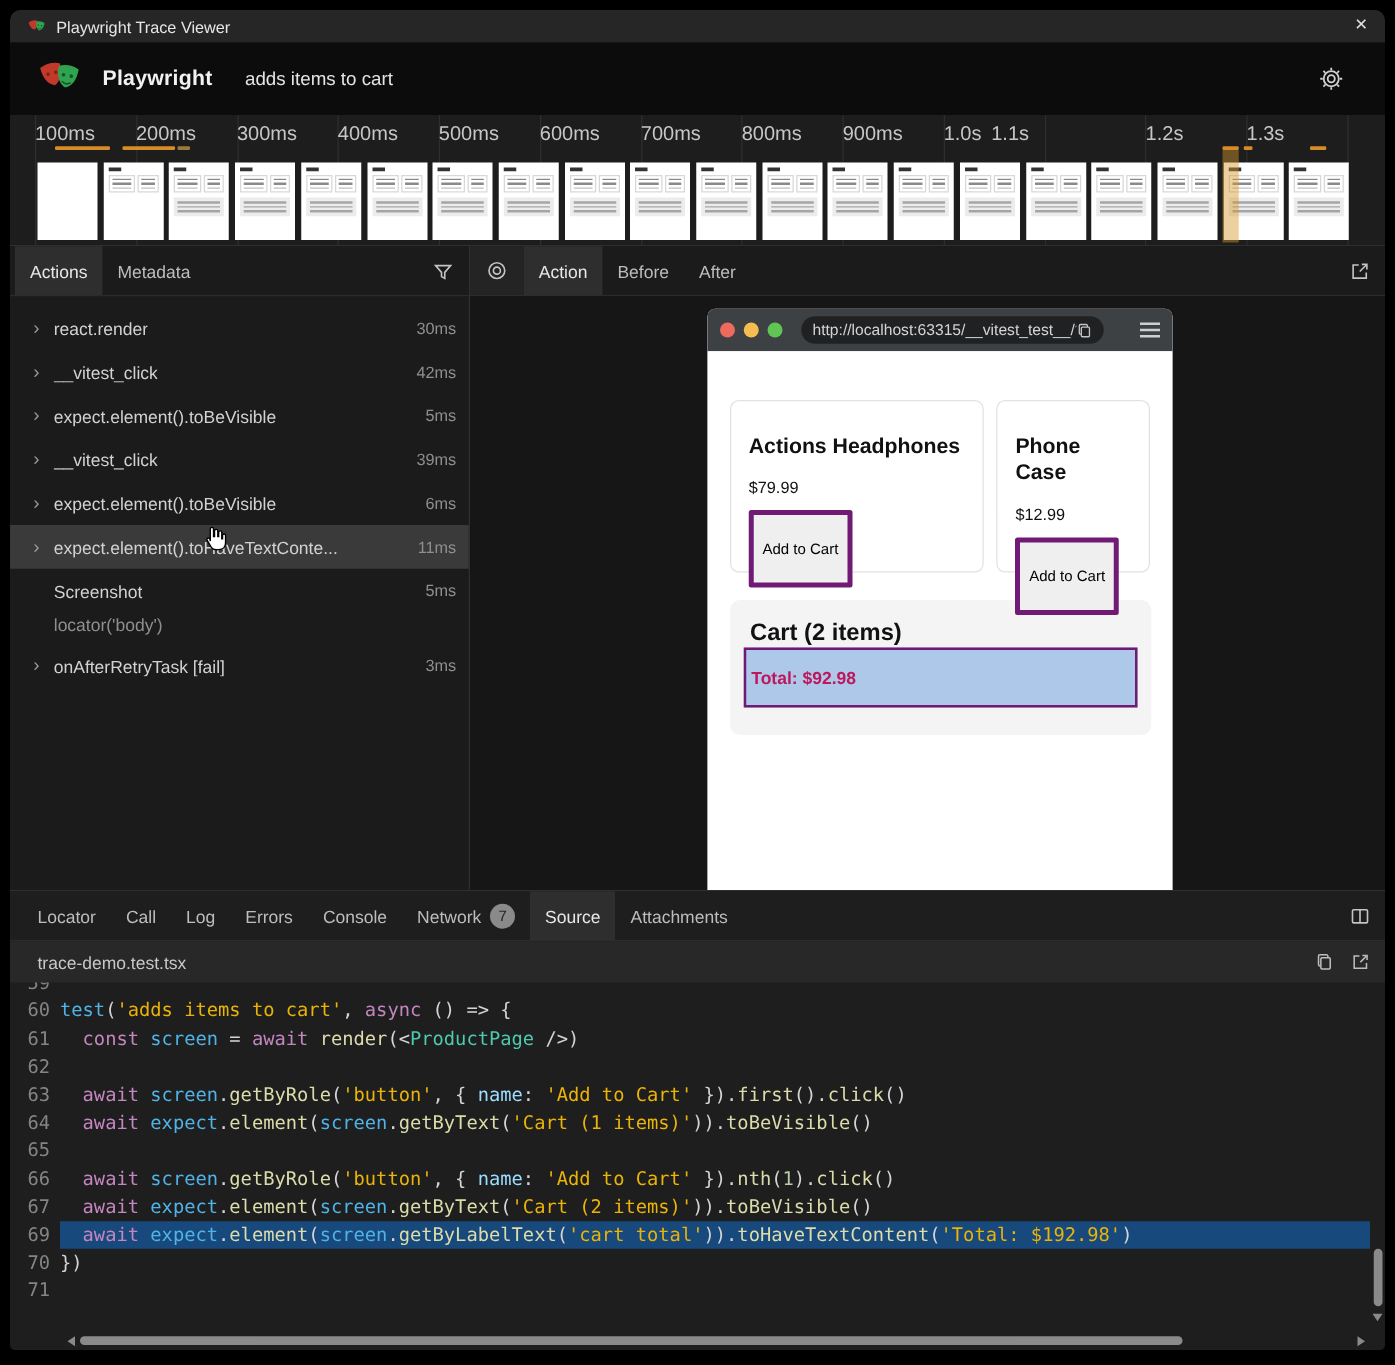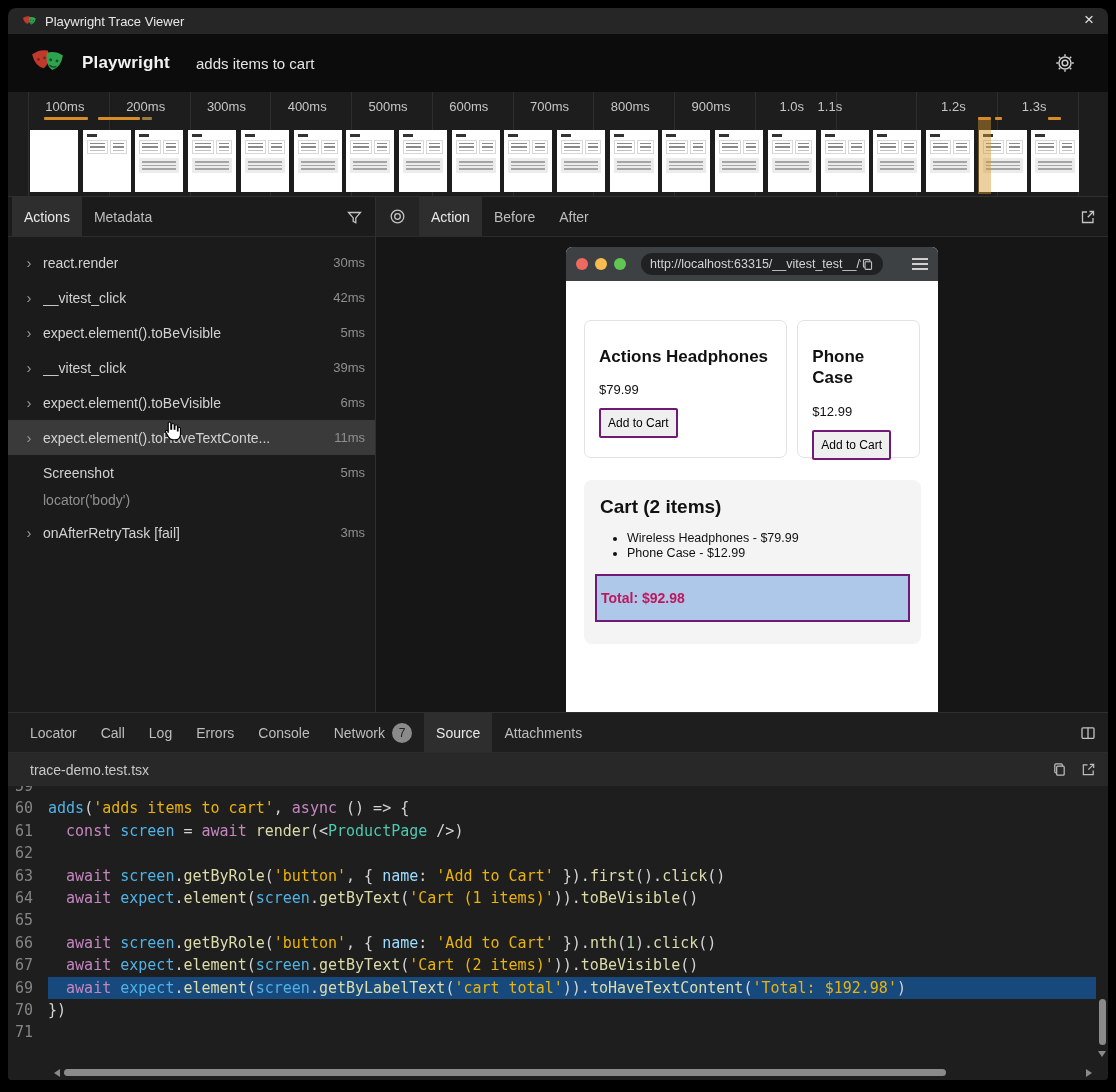--- a/index.html
+++ b/index.html
@@ -13,21 +13,21 @@
 
   
   .header { position:absolute; left:0; top:26px; width:100%; height:58px; background:#0c0c0c; display:flex; align-items:center; padding-left:22px; }
   .brand { color:#f2f2f2; font-size:17px; font-weight:bold; margin-left:16px; letter-spacing:.2px; }
   .testtitle { color:#e4e4e4; font-size:15px; margin-left:26px; }
   .gear { margin-left:auto; margin-right:32px; width:22px; height:22px; }
 
   
   .strip { position:absolute; left:0; top:84px; width:100%; height:104px; background:#1d1d1d; }
   .gridline { position:absolute; top:0; bottom:0; width:1px; background:#2e2e2e; }
-  .tick { position:absolute; top:7px; height:16px; color:#c6c6c6; font-size:13px; text-align:center; padding-right:7px; }
+  .tick { position:absolute; top:7px; height:16px; color:#c6c6c6; font-size:16px; text-align:left; padding-right:7px; }
   .tbar { position:absolute; top:25px; height:3px; background:#d78c28; border-radius:1px; }
   .tbar.light { background:#9a7a3a; }
   .tband { position:absolute; background:rgba(215,150,45,.45); }
   .thumb { position:absolute; top:38px; width:48px; height:62px; background:#fff; overflow:hidden; }
   .th-title { width:10px; height:2.5px; background:#333; margin:4px 0 3px 4px; }
   .th-cards { display:flex; gap:2px; padding:0 4px; }
   .th-card { border:1px solid #d8d8d8; padding:2px; display:flex; flex-direction:column; gap:2px; flex:1.5; }
   .th-card.sm { flex:1; }
   .th-card i { display:block; height:1.5px; background:#8a8a8a; }
   .th-card i:last-child { background:#c0c0c0; }
@@ -62,37 +62,37 @@
   .url-text { color:#d4d4d4; font-size:12.5px; white-space:nowrap; overflow:hidden; flex:1; }
   .hamburger { margin-left:auto; display:flex; flex-direction:column; gap:3px; }
   .hamburger i { display:block; width:16px; height:2px; background:#cfcfcf; }
   .bpage { background:#fff; height:436px; padding:20px 18px 0; color:#111; }
   .bpage h1 { font-size:24px; font-weight:bold; letter-spacing:.2px; }
   .products { display:flex; gap:10px; margin-top:19px; }
   .pcard { border:1px solid #e2e2e2; border-radius:7px; padding:14px; height:138px; }
   .pcard.c0 { width:204px; } .pcard.c1 { width:123px; }
   .pname { font-size:17px; font-weight:bold; line-height:1.25; margin-top:11px; }
   .pprice { font-size:13px; margin-top:15px; }
-  .pbtn { margin-top:11px; display:inline-block; background:#efefef; border:2px solid #701a75; border-radius:2px; font-size:12px; padding:6px 7px; color:#000; }
+  .pbtn { margin-top:11px; display:inline-block; background:#efefef; border:4px solid #701a75; border-radius:2px; font-size:12px; padding:20px 7px; color:#000; }
   .cartcard { margin-top:22px; width:337px; background:#f4f4f4; border-radius:8px; padding:16px 11px 22px; }
   .cartcard h2 { font-size:19px; font-weight:bold; padding-left:5px; }
   .cartlist { margin:13px 0 13px; padding-left:32px; font-size:12.5px; line-height:1.15; }
   .cartlist li { margin-bottom:1px; }
   .cart-total { background:#adc8e9; border:2px solid #701a75; font-size:14px; font-weight:bold; padding:14px 4px; color:#be185d; }
 
   
   .bottom { position:absolute; left:0; top:704px; width:100%; height:368px; background:#1e1e1e; border-top:1px solid #2f2f2f; }
   .bottom .tabbar { background:#1e1e1e; }
   .filebar { height:33px; background:#282828; display:flex; align-items:center; padding:0 12px 0 22px;gap:19px; }
   .filebar .fname { color:#c8c8c8; font-size:14px; }
   .filebar .ficons { margin-left:auto; display:flex; gap:14px; align-items:center; }
   .code { position:absolute; left:0; top:73px; right:12px; bottom:14px; overflow:hidden; font-family:"DejaVu Sans Mono","Liberation Mono",monospace; font-size:15px; }
   .codelines { margin-top:-11px; }
   .cline { display:flex; height:22.4px; line-height:22.4px; white-space:pre; }
-  .cline .lnum { width:40px; text-align:center; color:#858585; padding-right:8px; flex:none; }
+  .cline .lnum { width:40px; text-align:right; color:#858585; padding-right:8px; flex:none; }
   .cline .lcode { flex:1; color:#d4d4d4; }
   .cline.hl .lcode { background:#17497c; }
   .tk-k { color:#C586C0; } .tk-v { color:#4FB3E8; } .tk-f { color:#DCDCAA; }
   .tk-s { color:#eab308; } .tk-p { color:#d4d4d4; } .tk-a { color:#9CDCFE; }
   .tk-n { color:#B5CEA8; } .tk-t { color:#4EC9B0; }
 
   .hscroll { position:absolute; left:0; bottom:0; height:14px; right:12px; }
   .hthumb { position:absolute; left:56px; top:3px; width:882px; height:7px; background:#8a8a8a; border-radius:4px; }
   .arrow { position:absolute; width:0; height:0; }
   .arr-left { left:46px; top:3px; border-top:4px solid transparent; border-bottom:4px solid transparent; border-right:6px solid #8a8a8a; }
@@ -669,24 +669,20 @@
                 <i></i>
               </div>
           </div>
           <div class="bpage">
             <div class="products" id="products">
                 <div class="pcard c0"><div class="pname">Actions Headphones</div><div class="pprice">$79.99</div><span class="pbtn">Add to Cart</span></div>
                 <div class="pcard c1"><div class="pname">Phone Case</div><div class="pprice">$12.99</div><span class="pbtn">Add to Cart</span></div>
               </div>
             <div class="cartcard">
               <h2>Cart (2 items)</h2>
-              <ul class="cartlist" id="cart-items">
-                  <li>Wireless Headphones - $79.99</li>
-                  <li>Phone Case - $12.99</li>
-                </ul>
               <div class="cart-total">Total: $92.98</div>
             </div>
           </div>
         </div>
       </div>
     </div>
   </div>
 
   <div class="bottom">
     <div class="tabbar" id="bottom-tabbar" style="padding-left: 10px;">
@@ -732,21 +728,21 @@
         <svg class="icon" width="15" height="15" viewBox="0 0 16 16" fill="none" stroke="#bdbdbd" stroke-width="1.3">
             <path d="M13 9v4.5H2.5V3H7"></path>
             <path d="M9.5 2.5H13.5V6.5"></path>
             <path d="M13.2 2.8L7.8 8.2"></path>
           </svg>
       </span>
     </div>
     <div class="code">
       <div class="codelines" id="codelines">
           <div class="cline"><span class="lnum">59</span><span class="lcode"></span></div>
-          <div class="cline"><span class="lnum">60</span><span class="lcode"><span class="tk-v">adds</span><span class="tk-p">(</span><span class="tk-s">'adds items to cart'</span><span class="tk-p">, </span><span class="tk-k">async</span><span class="tk-p"> () =&gt; {</span></span></div>
+          <div class="cline"><span class="lnum">60</span><span class="lcode"><span class="tk-v">test</span><span class="tk-p">(</span><span class="tk-s">'adds items to cart'</span><span class="tk-p">, </span><span class="tk-k">async</span><span class="tk-p"> () =&gt; {</span></span></div>
           <div class="cline"><span class="lnum">61</span><span class="lcode"><span class="tk-p">  </span><span class="tk-k">const</span><span class="tk-p"> </span><span class="tk-v">screen</span><span class="tk-p"> = </span><span class="tk-k">await</span><span class="tk-p"> </span><span class="tk-f">render</span><span class="tk-p">(&lt;</span><span class="tk-t">ProductPage</span><span class="tk-p"> /&gt;)</span></span></div>
           <div class="cline"><span class="lnum">62</span><span class="lcode"></span></div>
           <div class="cline"><span class="lnum">63</span><span class="lcode"><span class="tk-p">  </span><span class="tk-k">await</span><span class="tk-p"> </span><span class="tk-v">screen</span><span class="tk-p">.</span><span class="tk-f">getByRole</span><span class="tk-p">(</span><span class="tk-s">'button'</span><span class="tk-p">, { </span><span class="tk-a">name</span><span class="tk-p">: </span><span class="tk-s">'Add to Cart'</span><span class="tk-p"> }).</span><span class="tk-f">first</span><span class="tk-p">().</span><span class="tk-f">click</span><span class="tk-p">()</span></span></div>
           <div class="cline"><span class="lnum">64</span><span class="lcode"><span class="tk-p">  </span><span class="tk-k">await</span><span class="tk-p"> </span><span class="tk-v">expect</span><span class="tk-p">.</span><span class="tk-f">element</span><span class="tk-p">(</span><span class="tk-v">screen</span><span class="tk-p">.</span><span class="tk-f">getByText</span><span class="tk-p">(</span><span class="tk-s">'Cart (1 items)'</span><span class="tk-p">)).</span><span class="tk-f">toBeVisible</span><span class="tk-p">()</span></span></div>
           <div class="cline"><span class="lnum">65</span><span class="lcode"></span></div>
           <div class="cline"><span class="lnum">66</span><span class="lcode"><span class="tk-p">  </span><span class="tk-k">await</span><span class="tk-p"> </span><span class="tk-v">screen</span><span class="tk-p">.</span><span class="tk-f">getByRole</span><span class="tk-p">(</span><span class="tk-s">'button'</span><span class="tk-p">, { </span><span class="tk-a">name</span><span class="tk-p">: </span><span class="tk-s">'Add to Cart'</span><span class="tk-p"> }).</span><span class="tk-f">nth</span><span class="tk-p">(</span><span class="tk-n">1</span><span class="tk-p">).</span><span class="tk-f">click</span><span class="tk-p">()</span></span></div>
           <div class="cline"><span class="lnum">67</span><span class="lcode"><span class="tk-p">  </span><span class="tk-k">await</span><span class="tk-p"> </span><span class="tk-v">expect</span><span class="tk-p">.</span><span class="tk-f">element</span><span class="tk-p">(</span><span class="tk-v">screen</span><span class="tk-p">.</span><span class="tk-f">getByText</span><span class="tk-p">(</span><span class="tk-s">'Cart (2 items)'</span><span class="tk-p">)).</span><span class="tk-f">toBeVisible</span><span class="tk-p">()</span></span></div>
           <div class="cline hl"><span class="lnum">69</span><span class="lcode"><span class="tk-p">  </span><span class="tk-k">await</span><span class="tk-p"> </span><span class="tk-v">expect</span><span class="tk-p">.</span><span class="tk-f">element</span><span class="tk-p">(</span><span class="tk-v">screen</span><span class="tk-p">.</span><span class="tk-f">getByLabelText</span><span class="tk-p">(</span><span class="tk-s">'cart total'</span><span class="tk-p">)).</span><span class="tk-f">toHaveTextContent</span><span class="tk-p">(</span><span class="tk-s">'Total: $192.98'</span><span class="tk-p">)</span></span></div>
           <div class="cline"><span class="lnum">70</span><span class="lcode"><span class="tk-p">})</span></span></div>
           <div class="cline"><span class="lnum">71</span><span class="lcode"></span></div>

